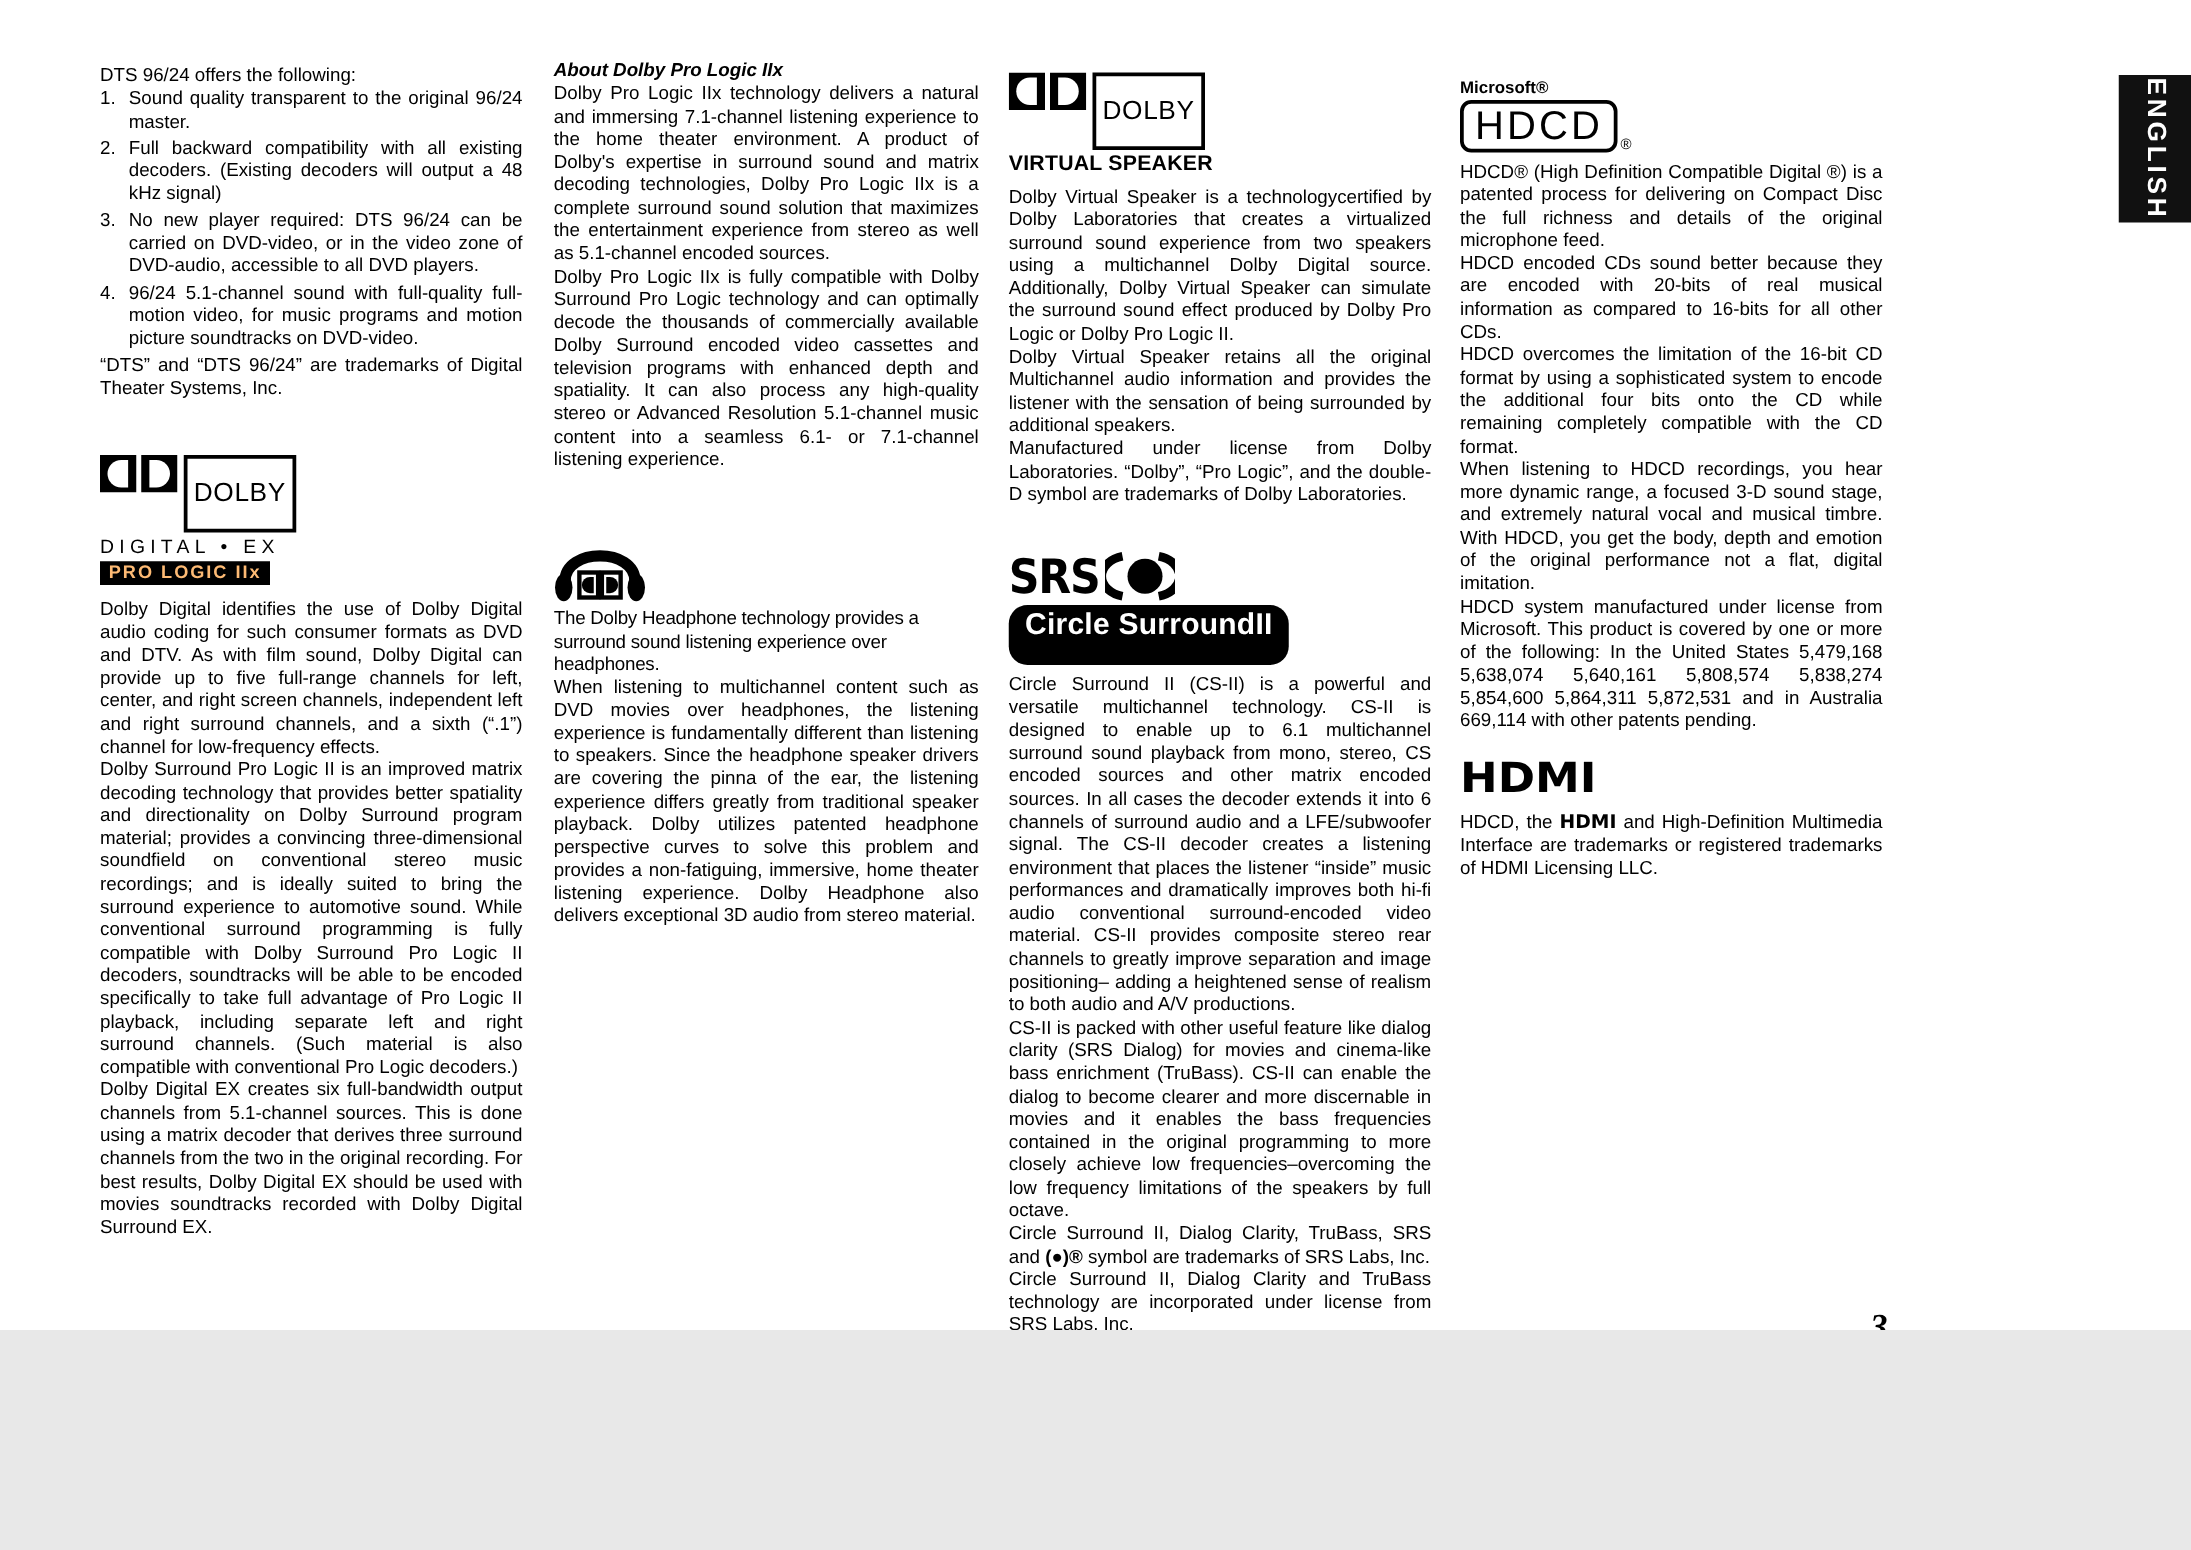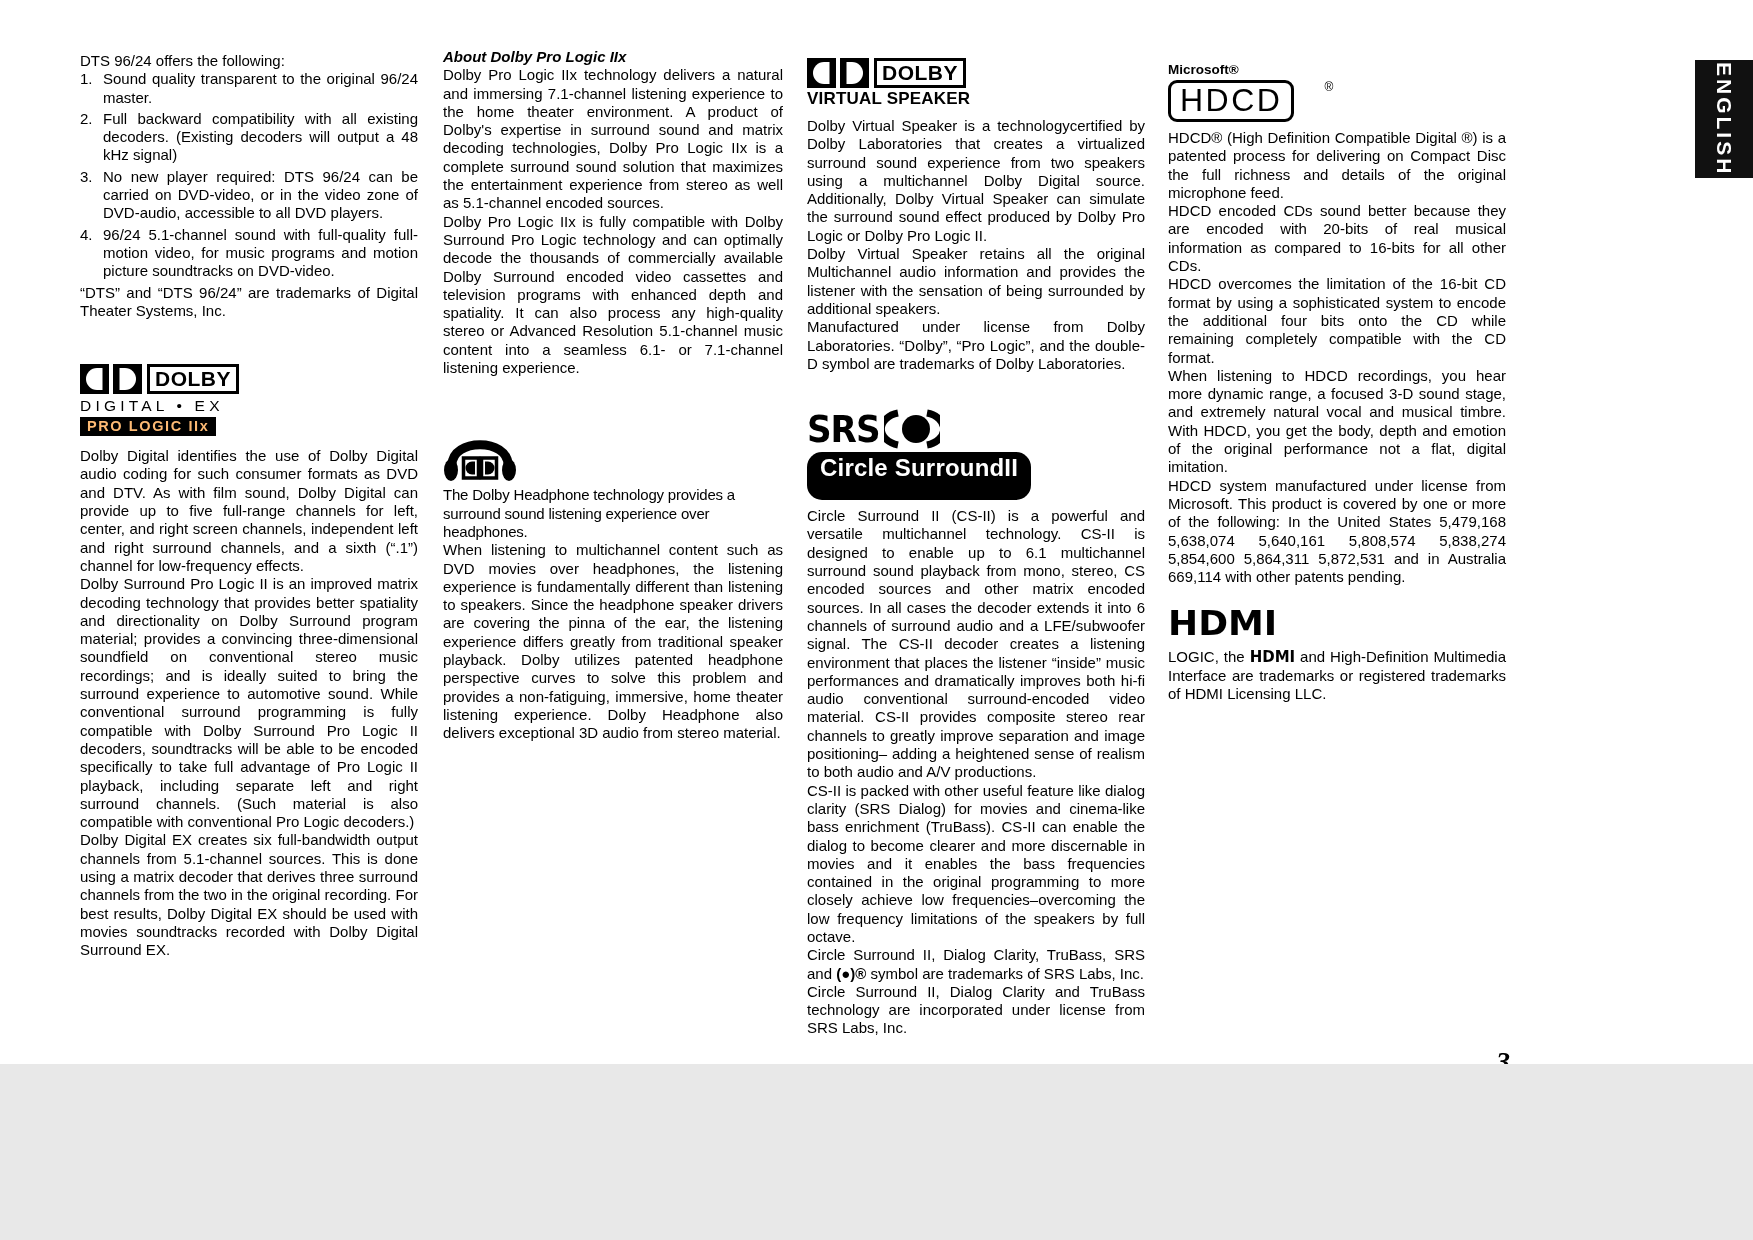--- a/index.html
+++ b/index.html
@@ -10,36 +10,36 @@
   .col{position:absolute;}
   .col p{margin:0;font-size:15px;line-height:18.3px;text-align:justify;}
   .col p.noj{text-align:left;}
   .gap18{margin-top:18px;}
   .intro{font-size:15px;line-height:18.3px;}
   
   .oli{position:relative;padding-left:23px;margin-bottom:3px;font-size:15px;line-height:18.3px;text-align:justify;}
   .oli .num{position:absolute;left:0;top:0;}
   
   .dlb-row{display:flex;align-items:stretch;gap:5px;}
-  .dlb-word{display:inline-flex;align-items:center;border:3px solid #000;padding:0 5px;
-    font-weight:700;font-size:21px;letter-spacing:.5px;line-height:24px;}
+  .dlb-word{display:inline-flex;align-items:center;border:3px solid #000;padding:16px 5px;
+    font-weight:400;font-size:21px;letter-spacing:.5px;line-height:24px;}
   .dlb-digital{font-weight:400;font-size:15.5px;letter-spacing:4.2px;margin-top:3px;white-space:nowrap;}
   .dlb-plx{display:inline-block;background:#000;color:#fdba74;font-weight:700;font-size:14.5px;
     letter-spacing:1.6px;padding:1px 7px 2px;margin-top:2px;white-space:nowrap;}
   .dlb-vs{font-weight:700;font-size:17px;letter-spacing:.2px;margin-top:1px;}
   
   .srs-row{display:flex;align-items:center;gap:4px;}
   .srs-text{font-weight:900;font-size:38px;line-height:38px;letter-spacing:-1px;
     font-family:"DejaVu Sans","Liberation Sans",sans-serif;font-stretch:condensed;}
   .srs-pill{display:inline-block;background:#000;color:#fff;border-radius:15px;
     padding:2px 13px 18px;font-weight:700;font-size:24px;letter-spacing:.2px;margin-top:3px;white-space:nowrap;}
   .srs-inline{font-weight:700;}
   
   .ms-line{font-weight:700;font-size:13.5px;}
-  .hdcd-wrap{display:inline-flex;align-items:flex-start;gap:28px;}
+  .hdcd-wrap{display:inline-flex;align-items:flex-end;}
   .hdcd-box{border:3px solid #000;border-radius:9px;padding:0 9px 2px;
     font-size:32px;line-height:34px;letter-spacing:2.5px;font-weight:400;}
   .hdcd-reg{font-size:12px;margin-left:2px;}
   
   .hdmi-logo{font-weight:800;font-size:36px;line-height:34px;letter-spacing:0px;
     font-family:"DejaVu Sans","Liberation Sans",sans-serif;transform:scaleY(.92);transform-origin:left top;}
   .hdmi-inline{font-weight:800;font-family:"DejaVu Sans","Liberation Sans",sans-serif;}
   
   .h-bold-italic{font-weight:700;font-style:italic;font-size:16.5px;margin:0 0 1px 0;}
   .caption{letter-spacing:-.2px;}
@@ -176,21 +176,21 @@
 
     <p style="margin-top:7px;">HDCD® (High Definition Compatible Digital ®) is a patented process for delivering on Compact Disc the full richness and details of the original microphone feed.</p>
     <p>HDCD encoded CDs sound better because they are encoded with 20-bits of real musical information as compared to 16-bits for all other CDs.</p>
     <p>HDCD overcomes the limitation of the 16-bit CD format by using a sophisticated system to encode the additional four bits onto the CD while remaining completely compatible with the CD format.</p>
     <p>When listening to HDCD recordings, you hear more dynamic range, a focused 3-D sound stage, and extremely natural vocal and musical timbre. With HDCD, you get the body, depth and emotion of the original performance not a flat, digital imitation.</p>
     <p>HDCD system manufactured under license from Microsoft. This product is covered by one or more of the following: In the United States 5,479,168 5,638,074 5,640,161 5,808,574 5,838,274 5,854,600 5,864,311 5,872,531 and in Australia 669,114 with other patents pending.</p>
 
     <div class="hdmi-logo" style="margin-top:22px;">HDMI</div>
 
     <p style="margin-top:6px;">
-      <span>LOGIC, the </span><span class="hdmi-inline">HDMI</span><span> and High-Definition Multimedia Interface are trademarks or registered trademarks of HDMI Licensing LLC.</span>
+      <span>HDCD, the </span><span class="hdmi-inline">HDMI</span><span> and High-Definition Multimedia Interface are trademarks or registered trademarks of HDMI Licensing LLC.</span>
     </p>
   </div>
 
   <div class="lang-tab">
     <span>ENGLISH</span>
   </div>
 
   <div class="page-num">3</div>
 
 </div>

